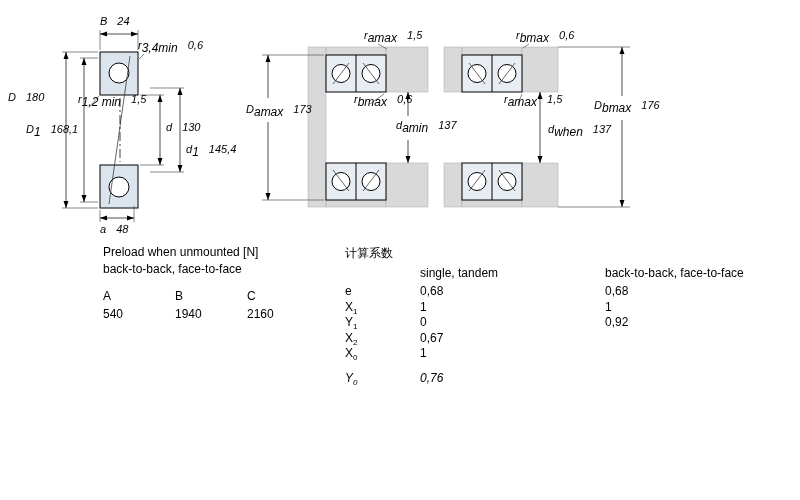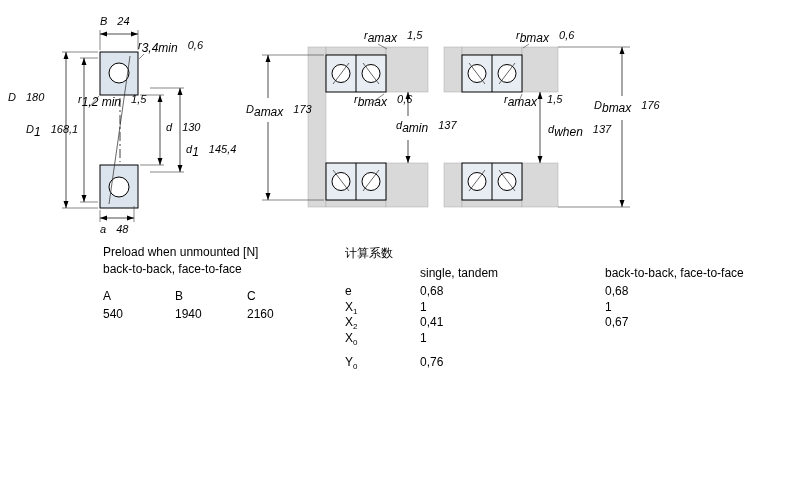--- a/index.html
+++ b/index.html
@@ -11,21 +11,21 @@
   .lbl{position:absolute;font-size:11px;white-space:nowrap;line-height:14px;font-style:italic;}
   .lbl sub{font-size:12px;line-height:0;}
   .lbl .val{margin-left:10px;}
   .tbl-title{position:absolute;font-size:12px;font-weight:normal;white-space:nowrap;text-align:center;}
   .tbl-sub{position:absolute;font-size:12px;white-space:nowrap;}
   .prow{position:absolute;display:flex;font-size:12px;line-height:15px;}
   .prow .pc{width:72px;}
   .fhead{position:absolute;font-size:12px;white-space:nowrap;}
   .ftable{position:absolute;left:345px;top:284px;font-size:12px;}
   .frow{display:flex;height:15.6px;align-items:baseline;}
-  .frow.gap{margin-top:9px;}
+  .frow.gap{margin-top:9px;font-style:italic;}
   .frow .c0{width:75px;}
   .frow .c1{width:185px;}
   .frow sub{font-size:8px;line-height:0;}
 </style>
 </head>
 <body>
 
 <svg class="stage" width="800" height="500" viewBox="0 0 800 500">
 
   <g stroke="#000" stroke-width="1" fill="none">
@@ -204,22 +204,26 @@
     <span class="c0"><span>e</span><sub></sub></span>
     <span class="c1">0,68</span>
     <span class="c2">0,68</span>
   </div>
   <div class="frow">
     <span class="c0"><span>X</span><sub>1</sub></span>
     <span class="c1">1</span>
     <span class="c2">1</span>
   </div>
   <div class="frow">
+    <span class="c0"><span>Y</span><sub>1</sub></span>
+    <span class="c1">0</span>
+    <span class="c2">0,92</span>
+  </div>
+  <div class="frow">
     <span class="c0"><span>X</span><sub>2</sub></span>
-    <span class="c1">0,41</span>
     <span class="c2">0,67</span>
   </div>
   <div class="frow">
     <span class="c0"><span>X</span><sub>0</sub></span>
     <span class="c2">1</span>
   </div>
   <div class="frow gap">
     <span class="c0"><span>Y</span><sub>0</sub></span>
     <span class="c2">0,76</span>
   </div>

